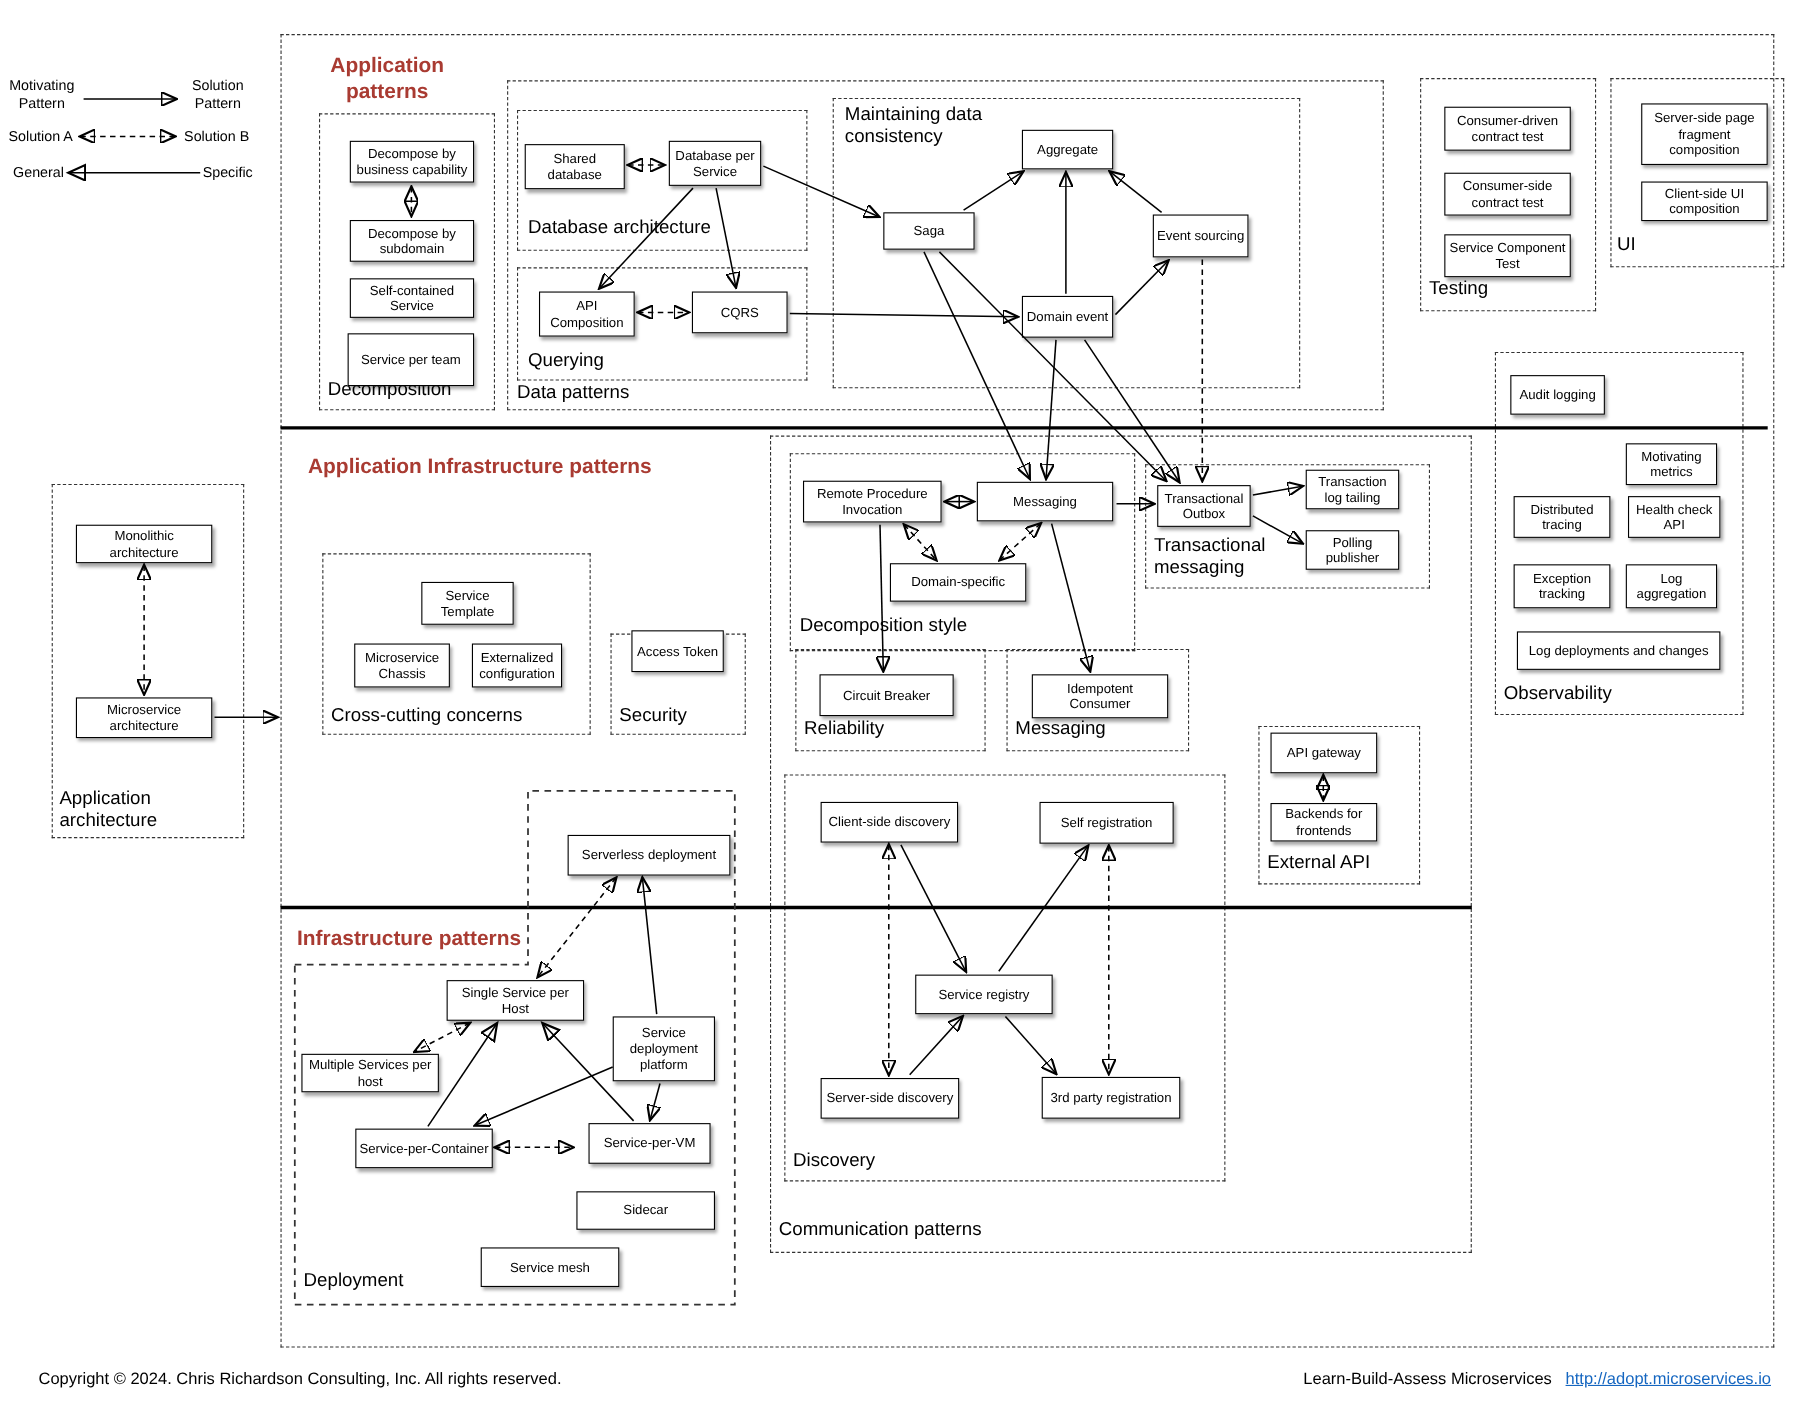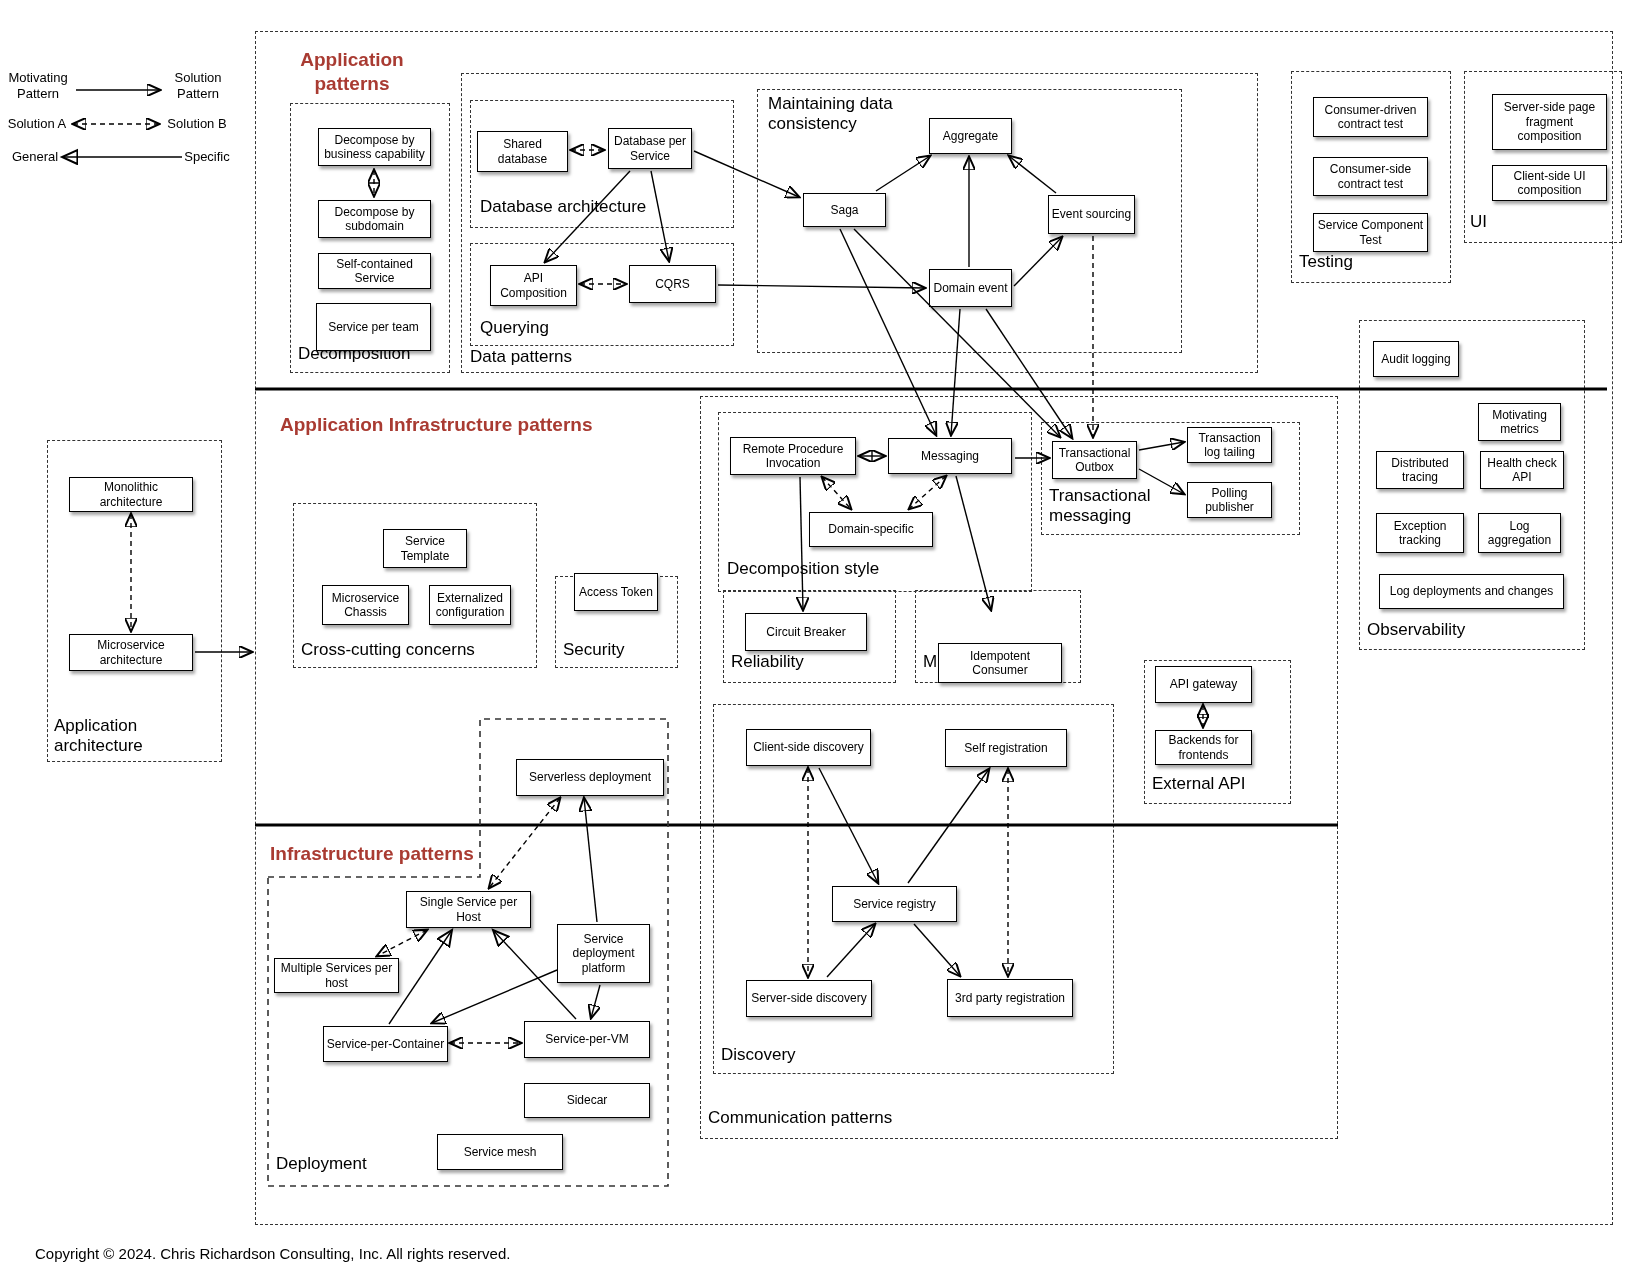--- a/index.html
+++ b/index.html
@@ -113,38 +113,42 @@
   <div class="node" style="left:322px;top:585px;width:87px;height:40px">Microservice Chassis</div>
   <div class="node" style="left:429px;top:585px;width:82px;height:40px">Externalized configuration</div>
   <div class="node" style="left:574px;top:573px;width:84px;height:38px">Access Token</div>
   <div class="node" style="left:730px;top:437px;width:126px;height:38px">Remote Procedure Invocation</div>
   <div class="node" style="left:888px;top:438px;width:124px;height:36px">Messaging</div>
   <div class="node" style="left:809px;top:512px;width:124px;height:35px">Domain-specific</div>
   <div class="node" style="left:1052px;top:441px;width:85px;height:38px">Transactional Outbox</div>
   <div class="node" style="left:1187px;top:427px;width:85px;height:36px">Transaction log tailing</div>
   <div class="node" style="left:1187px;top:482px;width:85px;height:36px">Polling publisher</div>
   <div class="node" style="left:745px;top:613px;width:122px;height:38px">Circuit Breaker</div>
-  <div class="node" style="left:938px;top:643px;width:124px;height:40px">Idempotent Consumer</div>
+  <div class="node" style="left:938px;top:613px;width:124px;height:40px">Idempotent Consumer</div>
   <div class="node" style="left:746px;top:729px;width:125px;height:37px">Client-side discovery</div>
   <div class="node" style="left:945px;top:729px;width:122px;height:38px">Self registration</div>
   <div class="node" style="left:832px;top:886px;width:125px;height:36px">Service registry</div>
   <div class="node" style="left:746px;top:980px;width:126px;height:37px">Server-side discovery</div>
   <div class="node" style="left:947px;top:979px;width:126px;height:38px">3rd party registration</div>
   <div class="node" style="left:1155px;top:666px;width:97px;height:37px">API gateway</div>
   <div class="node" style="left:1155px;top:730px;width:97px;height:35px">Backends for frontends</div>
   <div class="node" style="left:516px;top:759px;width:148px;height:37px">Serverless deployment</div>
   <div class="node" style="left:406px;top:891px;width:125px;height:37px">Single Service per Host</div>
   <div class="node" style="left:274px;top:958px;width:125px;height:35px">Multiple Services per host</div>
   <div class="node" style="left:557px;top:924px;width:93px;height:59px">Service deployment platform</div>
   <div class="node" style="left:323px;top:1026px;width:125px;height:36px">Service-per-Container</div>
-  <div class="node" style="left:524px;top:1021px;width:126px;height:37px">Service-per-VM</div>
+  <div class="node" style="left:535px;top:1021px;width:111px;height:37px">Service-per-VM</div>
   <div class="node" style="left:524px;top:1083px;width:126px;height:35px">Sidecar</div>
   <div class="node" style="left:437px;top:1134px;width:126px;height:36px">Service mesh</div>
 
   <div class="foot" style="left:35px;top:1245px">Copyright © 2024. Chris Richardson Consulting, Inc. All rights reserved.</div>
+  <div class="foot" style="left:1090px;top:1245px;width:520px;text-align:right">
+    <span>Learn-Build-Assess Microservices</span>&nbsp;&nbsp;
+    <a class="link" href="#">http://adopt.microservices.io</a>
+  </div>
 
   <svg id="overlay" width="1643" height="1278" viewBox="0 0 1643 1278">
     <defs>
       <marker id="af" markerWidth="11" markerHeight="9" refX="9.5" refY="4.5" orient="auto-start-reverse">
         <path d="M0,0 L10,4.5 L0,9 z" fill="#000" stroke="none"></path>
       </marker>
       <marker id="ao" markerWidth="14" markerHeight="12" refX="11.5" refY="5.5" orient="auto-start-reverse">
         <path d="M0.5,0.5 L11.5,5.5 L0.5,10.5 z" fill="#fff" stroke="#000" stroke-width="1.2"></path>
       </marker>
     </defs>

